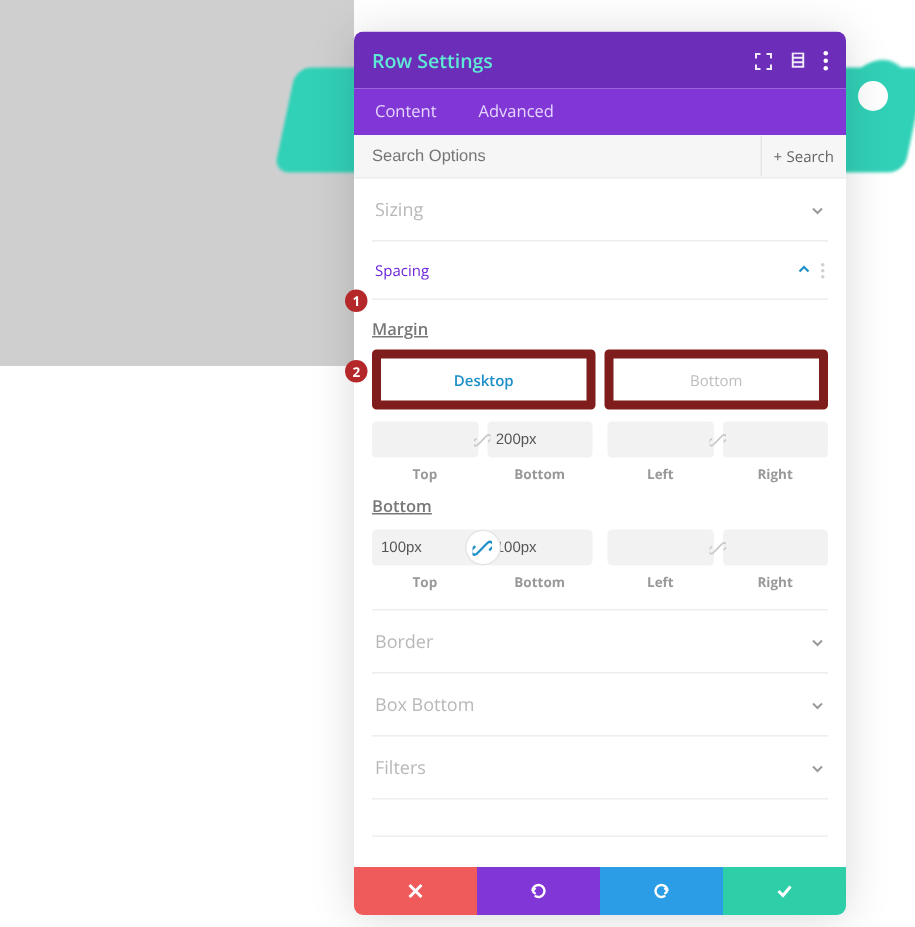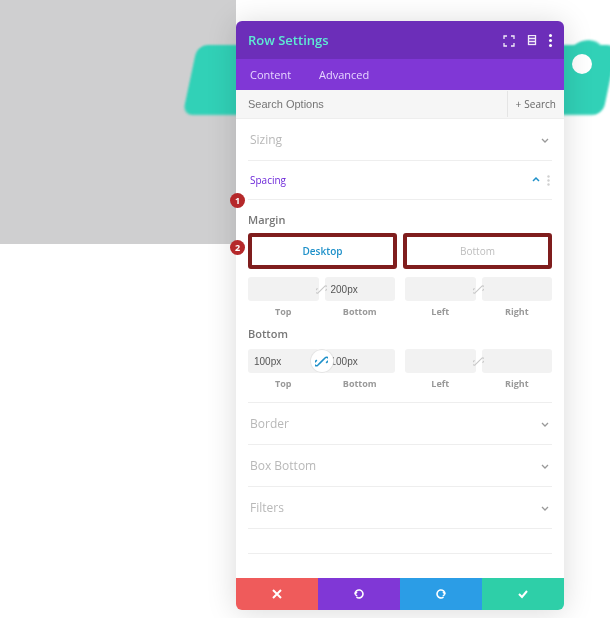--- a/index.html
+++ b/index.html
@@ -114,29 +114,29 @@
     display: flex;
     align-items: center;
     justify-content: space-between;
     cursor: pointer;
   }
   .section-title { font-size: 12px; color: #b8b8b8; }
   .section-open .section-title { color: #6d28d9; font-weight: 400; font-size: 10px; }
   .chev { width: 10px; height: 10px; }
   .chev svg { display:block; }
   .sec-body { padding: 4px 0 12px; border-bottom: 1px solid #eee; }
-  .sublabel { font-size: 11px; color: #777; font-weight: 600; margin: 8px 0 6px; }
+  .sublabel { font-size: 11px; color: #777; font-weight: 600; margin: 8px 0 6px; text-decoration: underline; }
   .device-tabs { display: flex; gap: 6px; }
   .device-tab {
     flex: 1;
     text-align: center;
     padding: 7px 0;
     font-size: 10px;
     color: #bdbdbd;
-    border: 4px solid #7f1d1d;
+    border: 6px solid #7f1d1d;
     border-radius: 3px;
     cursor: pointer;
   }
   .device-tab.active { color: #1e90c9; font-weight: 600; }
   .field-rows { display: flex; gap: 10px; margin-top: 8px; position: relative; }
   .field-pair { flex: 1; display: flex; gap: 6px; position: relative; }
   .field-col { flex: 1; display: flex; flex-direction: column; gap: 4px; position: relative; z-index: 1; }
   .field-input {
     width: 100%;
     height: 24px;

